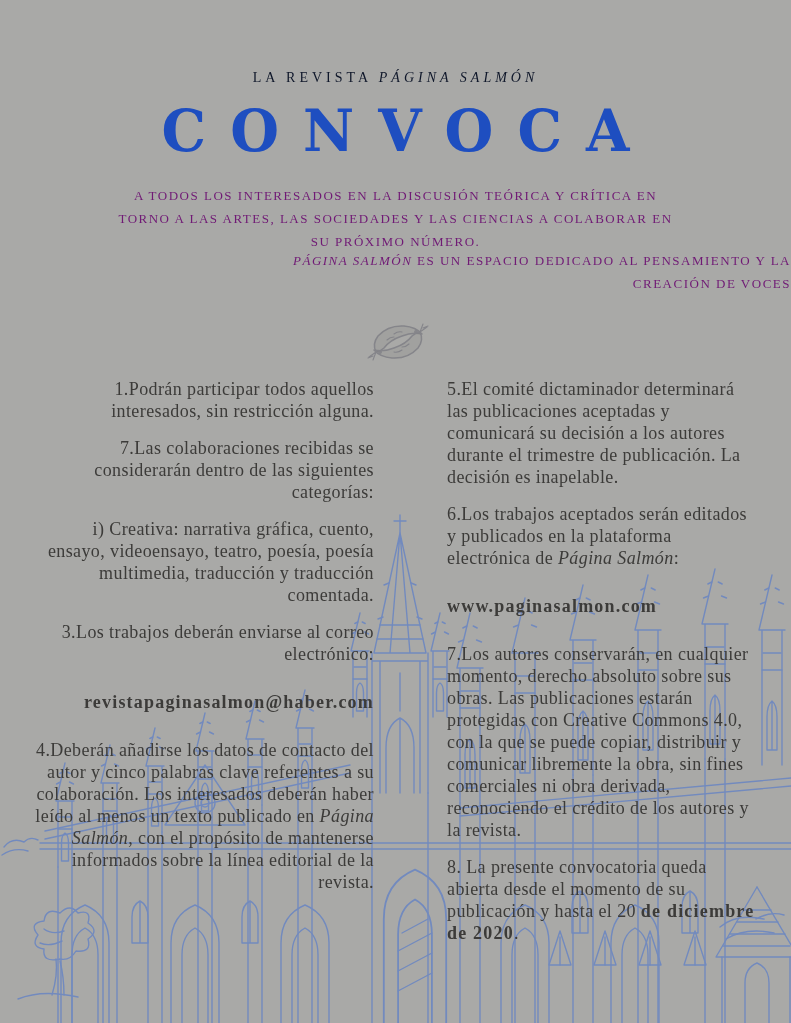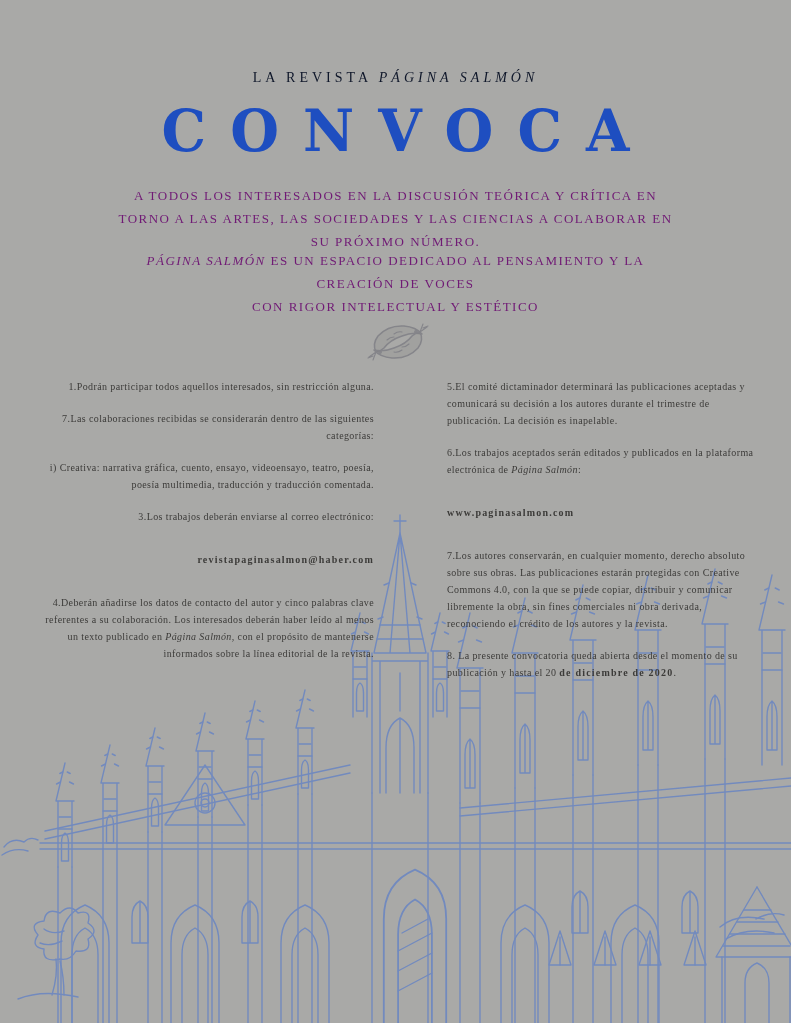--- a/index.html
+++ b/index.html
@@ -20,30 +20,30 @@
 
   .title{position:absolute;top:98px;left:0;width:100%;text-align:center;
     font-family:"DejaVu Serif","Liberation Serif",serif;font-weight:700;
     font-size:56px;line-height:64px;letter-spacing:24px;padding-left:24px;
     color:var(--accent);transform:scaleY(1.04);}
 
   .intro{position:absolute;left:0;width:100%;text-align:center;
     font-size:13px;line-height:23px;letter-spacing:1.5px;color:#701a75;text-transform:uppercase;}
   .intro .i{font-style:italic;}
   .intro1{top:184px;}
-  .intro2{top:249px;}
+  .intro2{top:249px;text-align:right;}
 
   .fish{position:absolute;left:365px;top:315px;width:66px;height:54px;z-index:2;}
   .fish path,.fish circle{stroke:var(--logo);stroke-width:1.5;fill:rgba(122,122,120,.16);
     stroke-linecap:round;stroke-linejoin:round;}
   .fish .thin{fill:none;stroke-width:1.1;}
 
   .columns{position:absolute;top:378px;left:0;width:791px;padding:0 34px;
     display:flex;justify-content:space-between;z-index:2;}
-  .col{font-size:10px;line-height:17px;letter-spacing:.4px;color:var(--ink);}
+  .col{font-size:18px;line-height:22px;letter-spacing:.4px;color:var(--ink);}
   .col.left{width:340px;text-align:right;}
   .col.right{width:310px;text-align:left;}
   .para{margin-bottom:15px;}
   .para.contact{margin:26px 0;}
   .para .i{font-style:italic;}
   .para .b{font-weight:bold;letter-spacing:1.2px;text-align:center;}
 </style>
 </head>
 <body>
 
@@ -139,21 +139,21 @@
       <path d="M2,12 q8,-10 20,-5 q6,-6 14,-2 M0,20 q12,-8 26,-4"></path>
     </g>
     <g transform="translate(720,450)">
       <path d="M0,14 q16,-14 44,-8 M6,26 q20,-12 48,-6 M36,6 q14,-8 28,-4"></path>
     </g>
   </svg>
 
   <div class="kicker"><span>LA REVISTA </span><span class="i">PÁGINA SALMÓN</span></div>
   <h1 class="title">CONVOCA</h1>
   <p class="intro intro1"><span>A TODOS LOS INTERESADOS EN LA DISCUSIÓN TEÓRICA Y CRÍTICA EN</span><br><span>TORNO A LAS ARTES, LAS SOCIEDADES Y LAS CIENCIAS A COLABORAR EN</span><br><span>SU PRÓXIMO NÚMERO.</span></p>
-  <p class="intro intro2"><span class="i">PÁGINA SALMÓN</span><span> ES UN ESPACIO DEDICADO AL PENSAMIENTO Y LA</span><br><span>CREACIÓN DE VOCES</span><br><span>CON RIGOR INTELECTUAL Y ESTÉTICO</span></p>
+  <p class="intro intro2"><span class="i">PÁGINA SALMÓN</span><span> ES UN ESPACIO DEDICADO AL PENSAMIENTO Y LA</span><br><span>CREACIÓN DE VOCES</span><br></p>
 
   <svg class="fish" viewBox="0 0 66 54" aria-hidden="true">
     <g transform="translate(33,27)">
       <g>
         <path d="M-22,10 Q-26,2 -20,-6 Q-10,-17 6,-16 Q18,-15 24,-8 Q14,-10 4,-6 Q-8,-2 -14,6 Q-17,9 -22,10 Z"></path>
         <path class="thin" d="M-22,10 l-7,5 M-22,10 l-3,8 M-25,14 l-5,2 M-4,-8 q4,-3 8,-2 M-11,-2 q3,-3 7,-3"></path>
         <circle cx="18" cy="-10" r="1.2"></circle>
       </g>
       <g transform="rotate(180)">
         <path d="M-22,10 Q-26,2 -20,-6 Q-10,-17 6,-16 Q18,-15 24,-8 Q14,-10 4,-6 Q-8,-2 -14,6 Q-17,9 -22,10 Z"></path>

